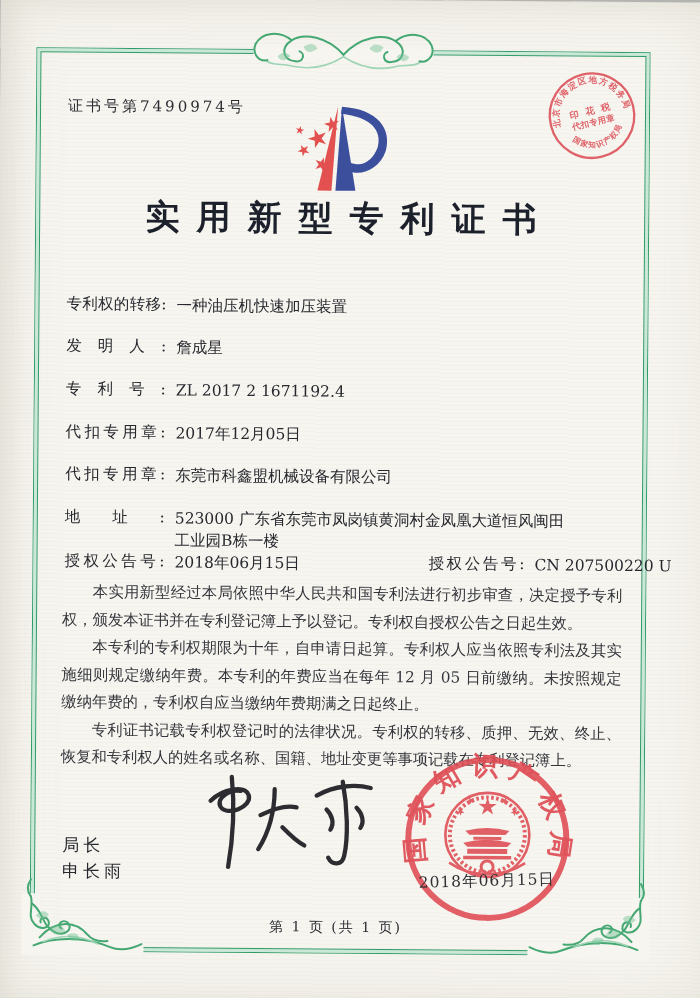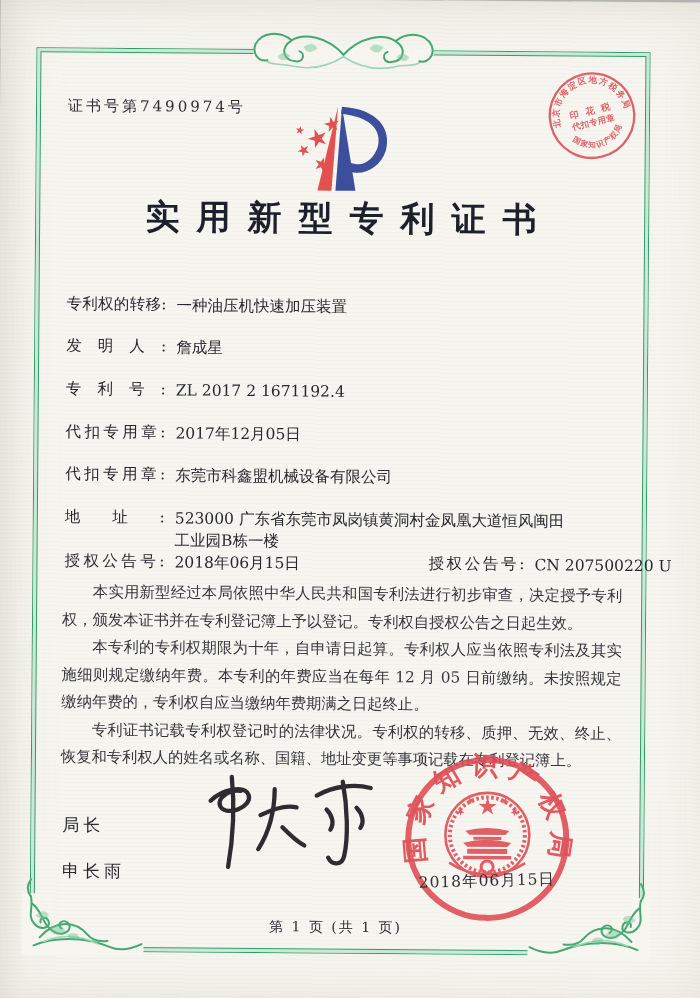--- a/index.html
+++ b/index.html
@@ -38,21 +38,21 @@
   .flabel{display:inline-block;width:100px;text-align:justify;text-align-last:justify;vertical-align:top;white-space:nowrap;}
   .fval{display:inline-block;margin-left:10px;max-width:462px;white-space:pre-wrap;vertical-align:top;line-height:1.45;}
   .row .wrapval{white-space:pre-wrap;}
   .grant2{position:absolute;left:432px;top:553px;font-size:15.5px;color:#26282e;white-space:nowrap;}
   .grant2 .flabel{width:96px;}
   .paras{
     position:absolute;left:66px;top:581px;width:560px;
     font-size:15.3px;line-height:27.5px;color:#34363c;text-align:justify;
   }
   .paras p{margin:0;text-indent:2em;}
-  .director-title{position:absolute;left:68px;top:816px;font-size:17px;letter-spacing:4px;color:#26282e;}
+  .director-title{position:absolute;left:68px;top:836px;font-size:17px;letter-spacing:4px;color:#26282e;}
   .director-name{position:absolute;left:68px;top:846px;font-size:17px;letter-spacing:4px;color:#26282e;margin-top:16px;}
   .sig{position:absolute;left:188px;top:772px;}
   .bigseal{position:absolute;left:399px;top:744px;opacity:.95;}
   .pagefoot{position:absolute;left:36px;top:919px;width:612px;text-align:center;font-size:14px;letter-spacing:2px;color:#2b2d33;}
   .gline{stroke:#45a873;stroke-width:2;fill:none;stroke-linecap:round;}
   .gline2{stroke:#9fd4b6;stroke-width:1.6;fill:none;stroke-linecap:round;}
   .gleaf{fill:#6fc092;opacity:.45;}
 </style>
 </head>
 <body>

